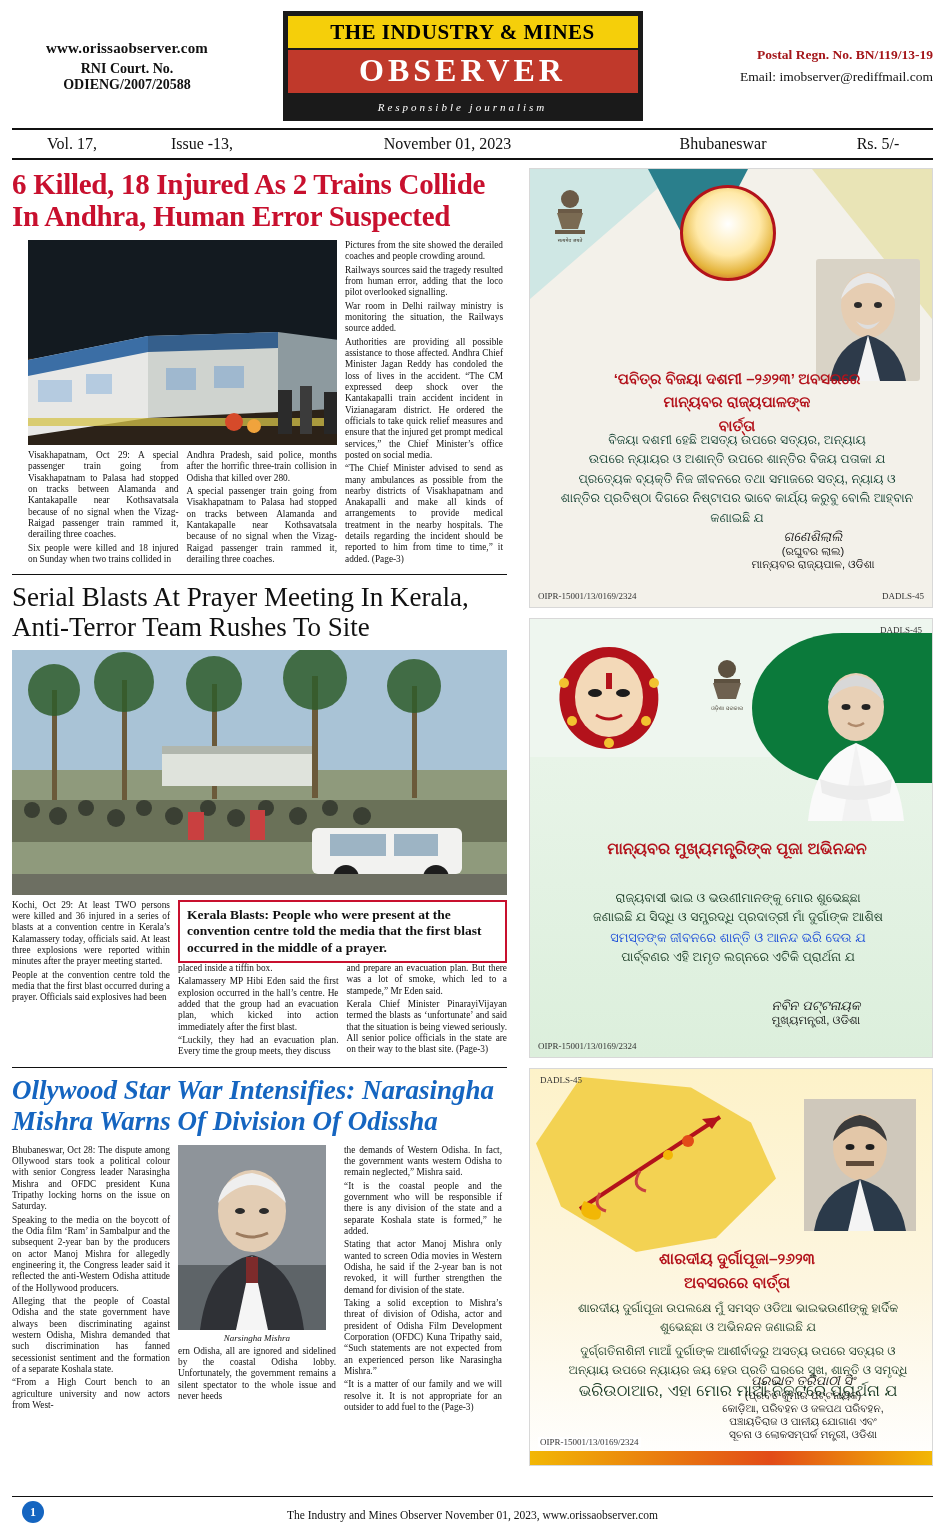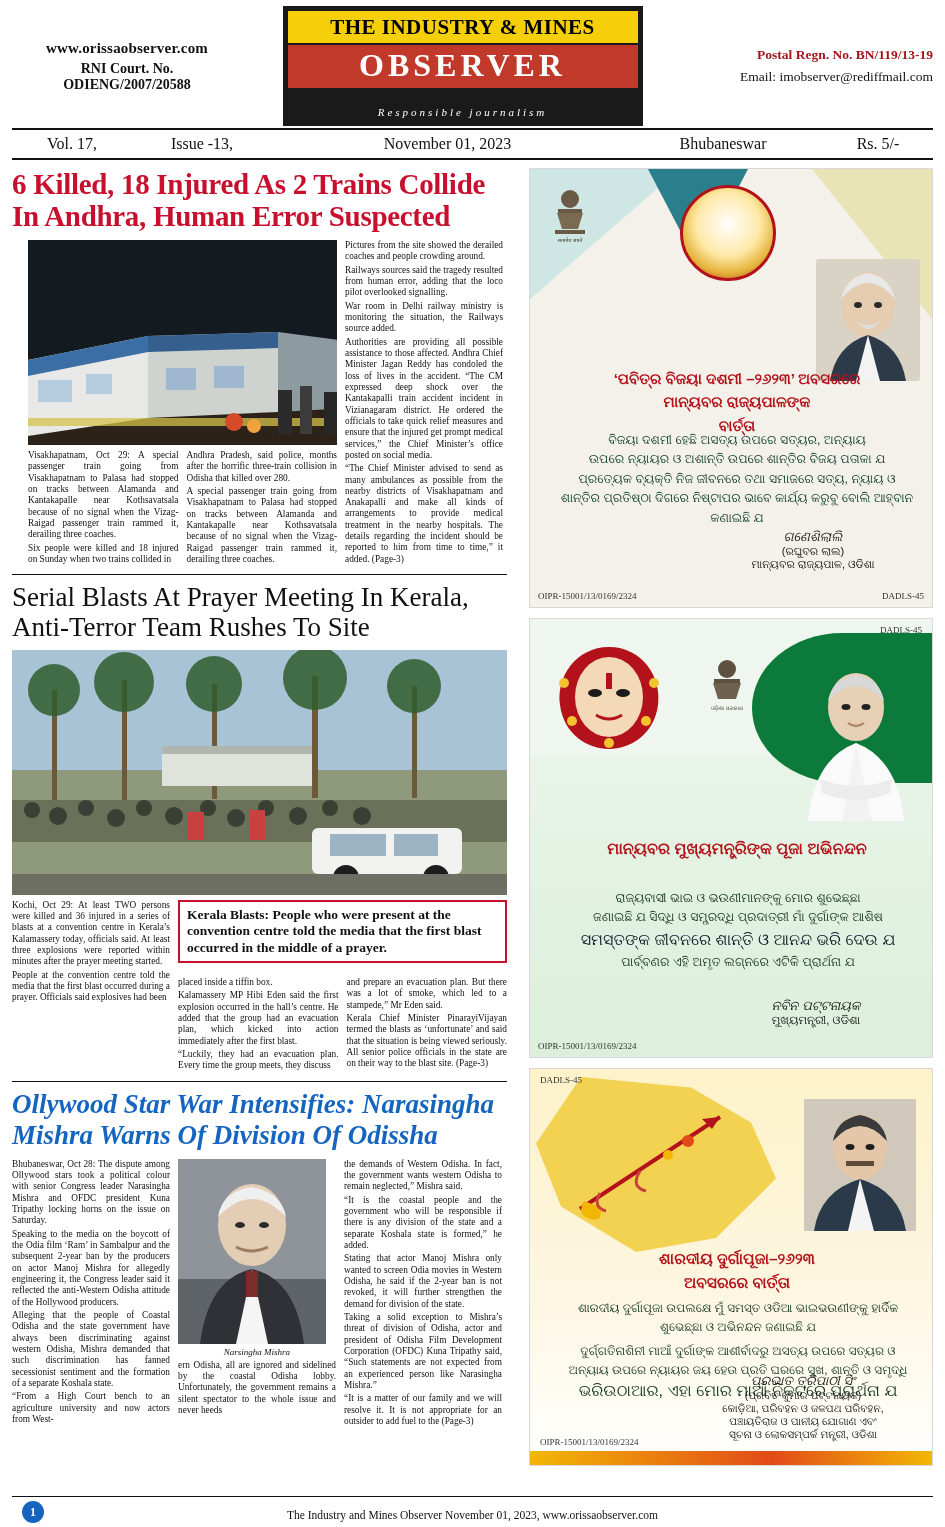--- a/index.html
+++ b/index.html
@@ -17,21 +17,21 @@
   
   .masthead { display:flex; align-items:center; justify-content:space-between; height:112px; }
   .mh-left { width:230px; text-align:center; font-family:"Liberation Serif", serif; }
   .mh-left .site { font-weight:bold; font-size:15px; letter-spacing:.2px; }
   .mh-left .rni { font-weight:bold; font-size:14px; margin-top:4px; }
   .mh-left .rni2 { font-weight:bold; font-size:14px; }
   .mh-center { width:360px; border:2px solid #1a1a1a; background:#1a1a1a; padding:3px; }
   .mh-center .inner { background:#fff; }
   .logo-top { background:#f5cf0a; color:#000; text-align:center; font-weight:bold; font-size:21px; padding:4px 0 3px; font-family:"Liberation Serif", serif; letter-spacing:.5px; border-bottom:2px solid #1a1a1a; }
   .logo-mid { background:#c0392b; color:#fff; text-align:center; font-weight:bold; font-size:32px; padding:2px 0 4px; letter-spacing:4px; font-family:"Liberation Serif", serif; }
-  .logo-bot { background:#1a1a1a; color:#fff; text-align:center; font-size:11px; letter-spacing:3px; padding:18px 0 3px; font-style:italic; }
+  .logo-bot { background:#1a1a1a; color:#fff; text-align:center; font-size:11px; letter-spacing:3px; padding:8px 0 3px; font-style:italic; }
   .mh-right { width:250px; text-align:right; }
   .mh-right .pr { color:#a4161a; font-weight:bold; font-size:13.5px; }
   .mh-right .em { font-size:13.5px; margin-top:6px; }
 
   
   .folio { border-top:2px solid #111; border-bottom:2px solid #111; margin-top:6px; display:flex; align-items:center; height:32px; font-size:16px; }
   .folio > div { padding:0 6px; }
   .f1 { width:120px; text-align:center; }
   .f2 { width:140px; text-align:center; }
   .f3 { flex:1; text-align:center; }
@@ -244,21 +244,21 @@
 
         <div style="display:flex; gap:8px; margin-top:5px;">
           <div style="width:158px;" class="news-cols">
             <div>
               <p>Kochi, Oct 29: At least TWO persons were killed and 36 injured in a series of blasts at a convention centre in Kerala’s Kalamassery today, officials said. At least three explosions were reported within minutes after the prayer meeting started.</p>
               <p>People at the convention centre told the media that the first blast occurred during a prayer. Officials said explosives had been</p>
             </div>
           </div>
           <div style="width:329px;">
             <div class="pullquote">Kerala Blasts: People who were present at the convention centre told the media that the first blast occurred in the middle of a prayer.</div>
-            <div class="news-cols" style="margin-top:14px;">
+            <div class="news-cols" style="margin-top:0;">
               <div>
                 <p>placed inside a tiffin box.</p>
                 <p>Kalamassery MP Hibi Eden said the first explosion occurred in the hall’s centre. He added that the group had an evacuation plan, which kicked into action immediately after the first blast.</p>
                 <p>“Luckily, they had an evacuation plan. Every time the group meets, they discuss</p>
               </div>
               <div>
                 <p>and prepare an evacuation plan. But there was a lot of smoke, which led to a stampede,” Mr Eden said.</p>
                 <p>Kerala Chief Minister PinarayiVijayan termed the blasts as ‘unfortunate’ and said that the situation is being viewed seriously. All senior police officials in the state are on their way to the blast site.   (Page-3)</p>
               </div>
             </div>
@@ -420,21 +420,21 @@
           </svg>
         </div>
 
         <div style="position:absolute; left:14px; top:218px; width:386px;" class="or-text ad-odia">
           <div style="color:#b3121b; font-weight:bold; font-size:16px;">ମାନ୍ୟବର ମୁଖ୍ୟମନ୍ତ୍ରିଙ୍କ ପୂଜା ଅଭିନନ୍ଦନ</div>
         </div>
 
         <div style="position:absolute; left:20px; top:270px; width:376px;" class="or-text ad-odia">
           <div style="font-size:12.5px; color:#14361f;">ରାଜ୍ୟବାସୀ ଭାଇ ଓ ଭଉଣୀମାନଙ୍କୁ ମୋର ଶୁଭେଛ୍ଛା</div>
           <div style="font-size:12.5px; color:#14361f;">ଜଣାଇଛି ଯ ସିଦ୍ଧି ଓ ସମ୍ପ୍ରଦ୍ଧି ପ୍ରଦାତ୍ରୀ ମାଁ ଦୁର୍ଗାଙ୍କ ଆଶିଷ</div>
-          <div style="font-size:16px; color:#0f172a;">ସମସ୍ତଙ୍କ ଜୀବନରେ ଶାନ୍ତି ଓ ଆନନ୍ଦ ଭରି ଦେଉ ଯ</div>
+          <div style="font-size:13px; color:#1d4ed8;">ସମସ୍ତଙ୍କ ଜୀବନରେ ଶାନ୍ତି ଓ ଆନନ୍ଦ ଭରି ଦେଉ ଯ</div>
           <div style="font-size:12.5px; color:#14361f;">ପାର୍ବ୍ବଣର ଏହି ଅମୃତ ଲଗ୍ନରେ ଏଟିକି ପ୍ରାର୍ଥନା ଯ</div>
         </div>
 
         <div style="position:absolute; right:26px; bottom:30px; width:180px;">
           <div class="sign ad-odia">ନବିନ ପଟ୍ଟନାୟକ</div>
           <div class="sign ad-odia" style="font-size:11.5px; font-style:normal;">ମୁଖ୍ୟମନ୍ତ୍ରୀ, ଓଡିଶା</div>
         </div>
 
         <div class="ad-tag" style="left:8px; bottom:6px;">OIPR-15001/13/0169/2324</div>
       </div>

